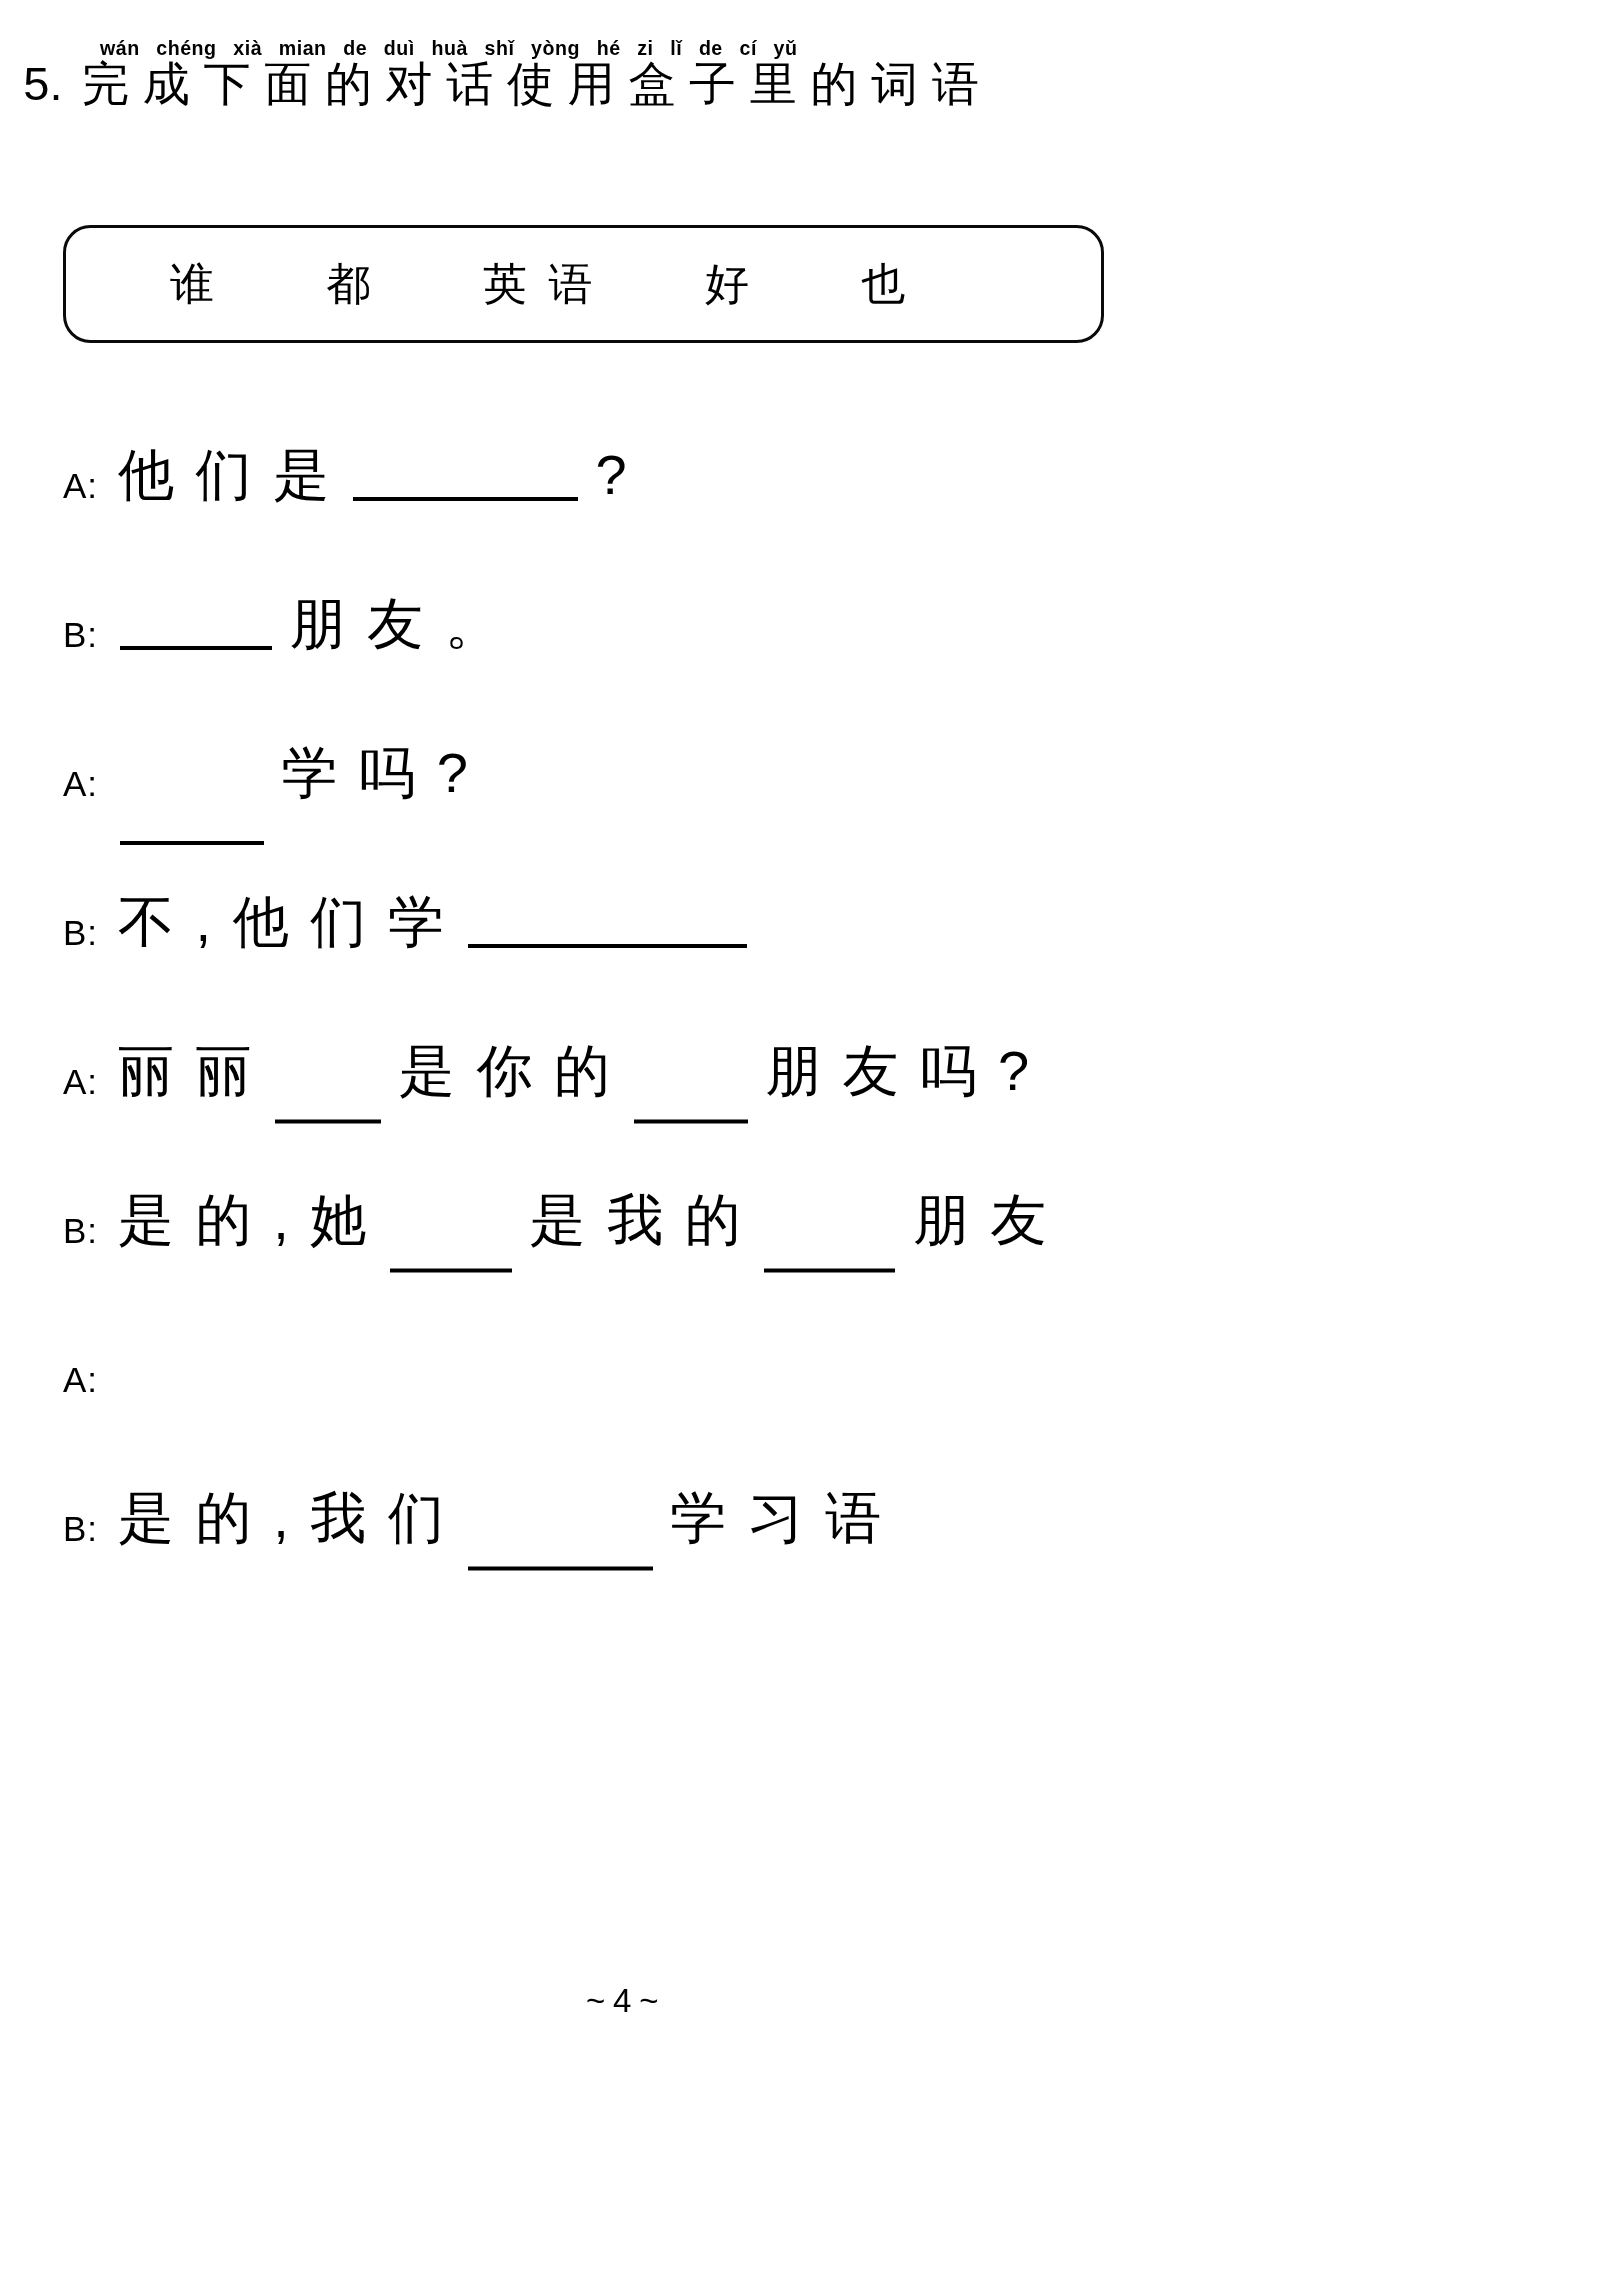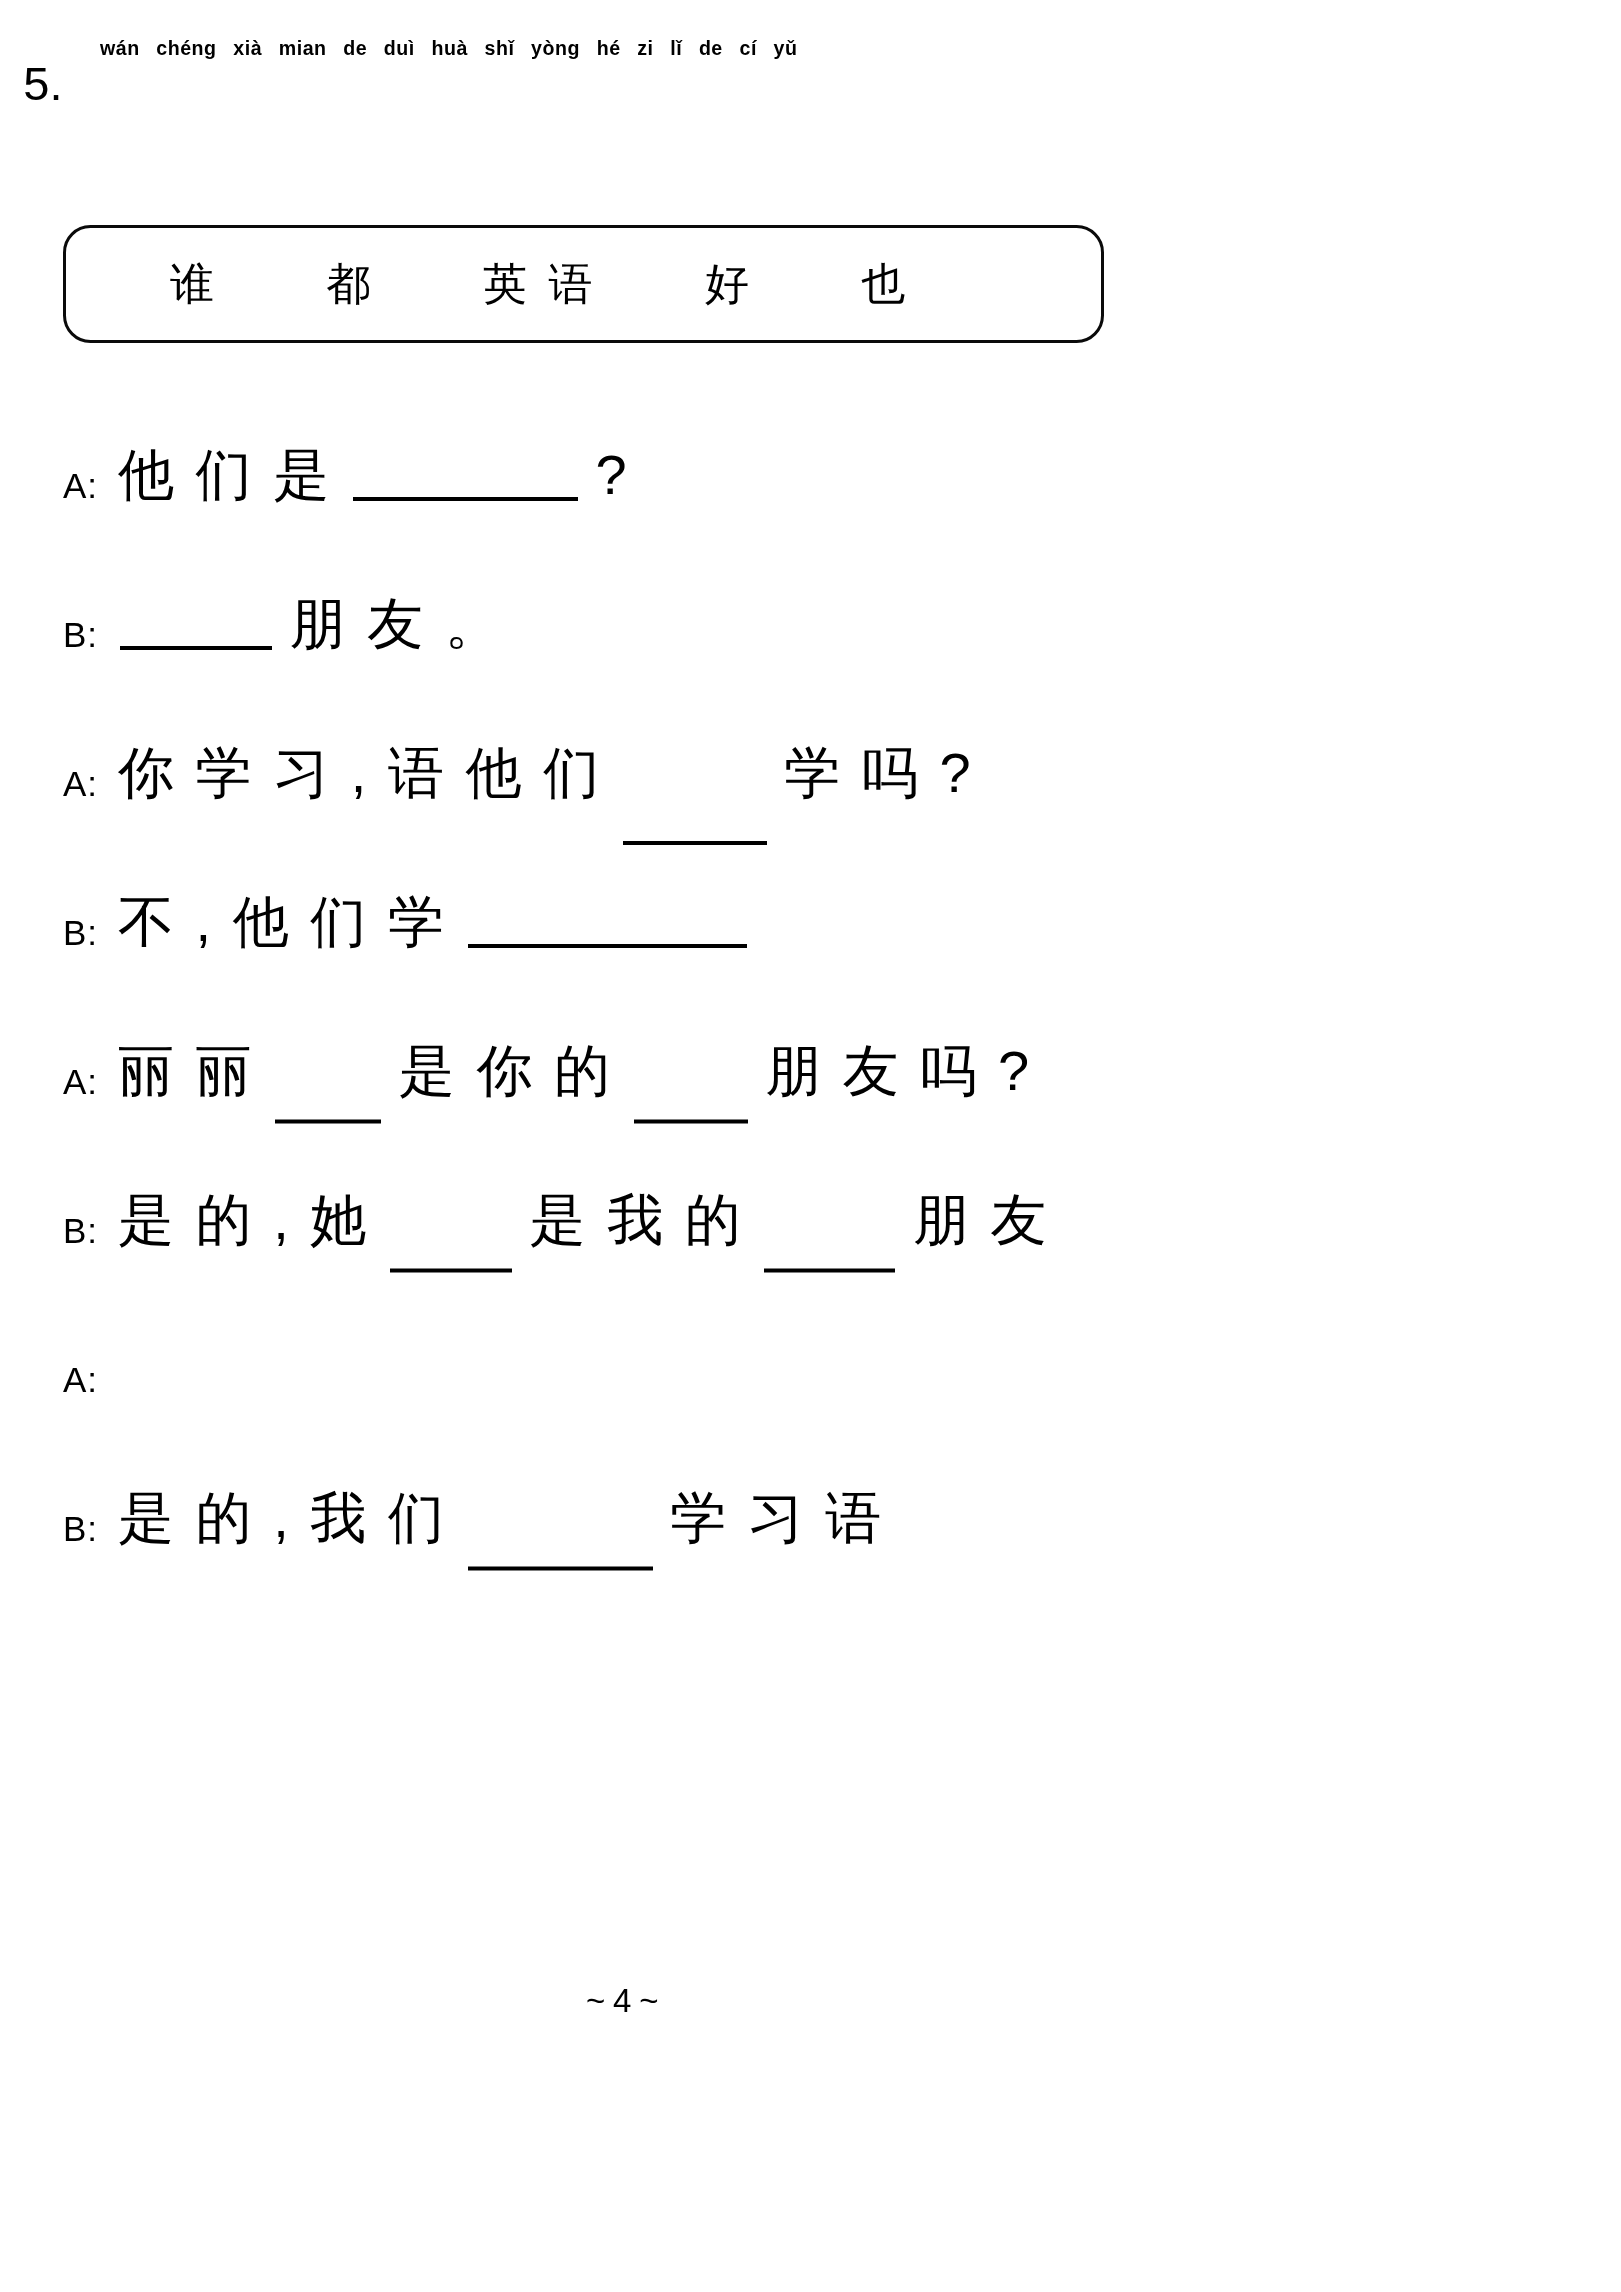--- a/index.html
+++ b/index.html
@@ -132,20 +132,21 @@
     letter-spacing: 7.8px;
   }
 </style>
 </head>
 <body>
 
 <div class="header">
   <div class="pinyin-line">wán chéng xià mian de duì huà shǐ yòng hé zi lǐ de cí yǔ</div>
   <div class="title-row">
     <span class="question-number">5.</span>
+    <span class="title-hanzi">完成下面的对话使用盒子里的词语</span>
   </div>
 </div>
 
 <div class="word-box">
   <span class="word">谁</span>
   <span class="word">都</span>
   <span class="word">英语</span>
   <span class="word">好</span>
   <span class="word">也</span>
 </div>
@@ -160,21 +161,20 @@
   </div>
 
   <div class="line">
     <span class="speaker">B:</span>
     <span class="blank w155"></span>
     <span class="zh">朋友。</span>
   </div>
 
   <div class="line">
     <span class="speaker">A:</span>
-    <span class="zh">你学习,语他们</span>
     <span class="blank w147 drop2"></span>
     <span class="zh">学吗?</span>
   </div>
 
   <div class="line">
     <span class="speaker">B:</span>
     <span class="zh">不,他们学</span>
     <span class="blank w285"></span>
     <span class="zh"></span>
   </div>

